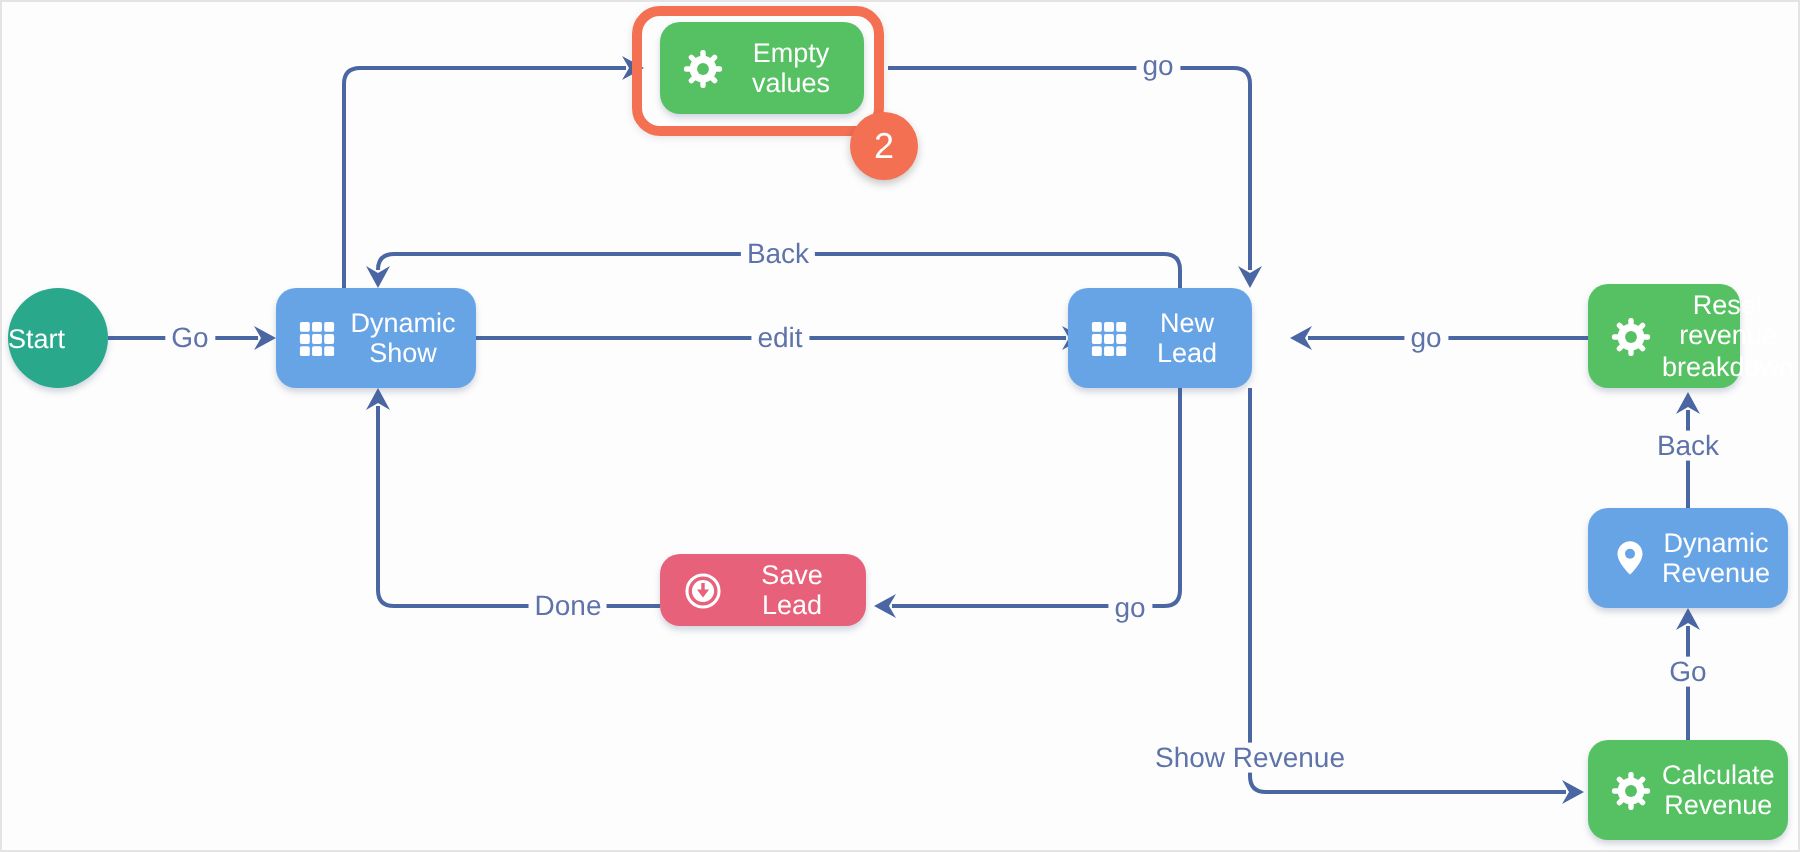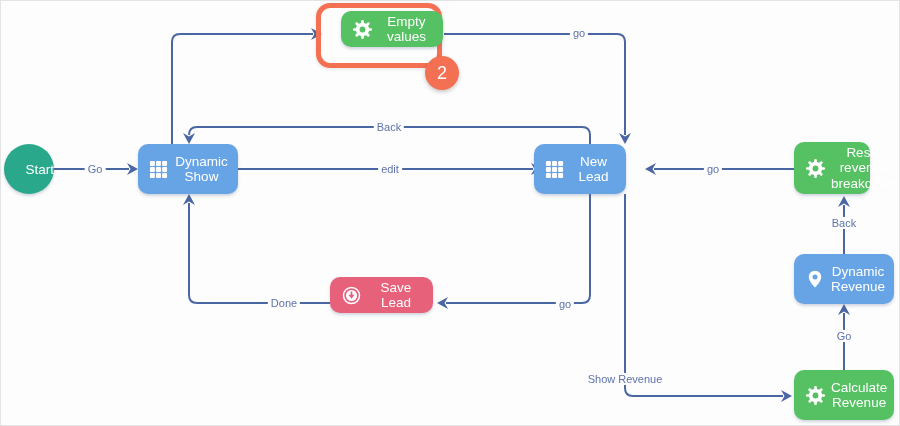--- a/index.html
+++ b/index.html
@@ -11,36 +11,36 @@
     font-family:"Liberation Sans",sans-serif;
     overflow:hidden;
   }
   svg.edges{position:absolute;left:0;top:0;z-index:1;}
   .edge{stroke:var(--edge,#4a67a4);stroke-width:2;fill:none;}
   .arrow{fill:var(--edge,#4a67a4);stroke:none;}
   .edge-label{
     position:absolute;transform:translate(-50%,-50%);
     background:var(--canvas-bg,#fdfdfd);
     color:var(--edge-label,#5e73aa);
-    font-size:11px;line-height:1.1;padding:0 3px;white-space:nowrap;z-index:2;
+    font-size:14px;line-height:1.1;padding:0 3px;white-space:nowrap;z-index:2;
   }
   .node{
     position:absolute;display:flex;align-items:center;
     border-radius:10px;color:#fff;font-size:13.5px;line-height:1.13;
     box-shadow:0 2px 3px rgba(80,95,130,.25);z-index:4;cursor:pointer;
   }
   .node .icon{flex:0 0 auto;margin-left:11px;display:flex;align-items:center;}
   .node .label{flex:1;text-align:center;padding:2px 8px 2px 5px;}
   .blue{background:var(--node-blue,#67a4e6);}
   .green{background:var(--node-green,#56c163);}
   .pink{background:var(--node-pink,#e7617b);}
   .start-node{
     position:absolute;left:3px;top:143px;width:50px;height:50px;border-radius:50%;
     background:var(--node-teal,#2aa88c);color:#fff;font-size:13.5px;
-    display:flex;align-items:center;justify-content:flex-end;
+    display:flex;align-items:center;justify-content:flex-start;
     box-shadow:0 2px 3px rgba(80,95,130,.25);z-index:4;cursor:pointer;
   }
   .highlight{
     position:absolute;left:315px;top:2px;width:126px;height:65px;
     border:5px solid var(--highlight,#f37052);border-radius:14px;z-index:3;
     box-shadow:0 1px 4px rgba(0,0,0,.10);
   }
   .badge{
     position:absolute;left:424px;top:55px;width:34px;height:34px;border-radius:50%;
     background:var(--highlight,#f37052);color:#fff;font-size:18px;
@@ -127,21 +127,21 @@
             <rect x="13.8" y="7.4" width="5.2" height="5.2" rx="1"></rect>
         <rect x="1" y="13.8" width="5.2" height="5.2" rx="1"></rect>
             <rect x="7.4" y="13.8" width="5.2" height="5.2" rx="1"></rect>
             <rect x="13.8" y="13.8" width="5.2" height="5.2" rx="1"></rect>
       </g>
         </svg>
     </span>
     <span class="label">Dynamic Show</span>
   </div>
 
-  <div class="node green" style="left:340px;top:10px;width:102px;height:36px">
+  <div class="node green" style="left:329px;top:10px;width:102px;height:46px">
     <span class="icon">
       <svg width="21" height="21" viewBox="0 0 22 22">
         <g fill="#fff">
           <rect x="9.6" y="1" width="2.8" height="20" rx="1.2"></rect>
           <rect x="9.6" y="1" width="2.8" height="20" rx="1.2" transform="rotate(45 11 11)"></rect>
           <rect x="9.6" y="1" width="2.8" height="20" rx="1.2" transform="rotate(90 11 11)"></rect>
           <rect x="9.6" y="1" width="2.8" height="20" rx="1.2" transform="rotate(135 11 11)"></rect>
           <circle cx="11" cy="11" r="7"></circle>
         </g>
         <circle cx="11" cy="11" r="3.1" fill="var(--node-green,#56c163)"></circle>

